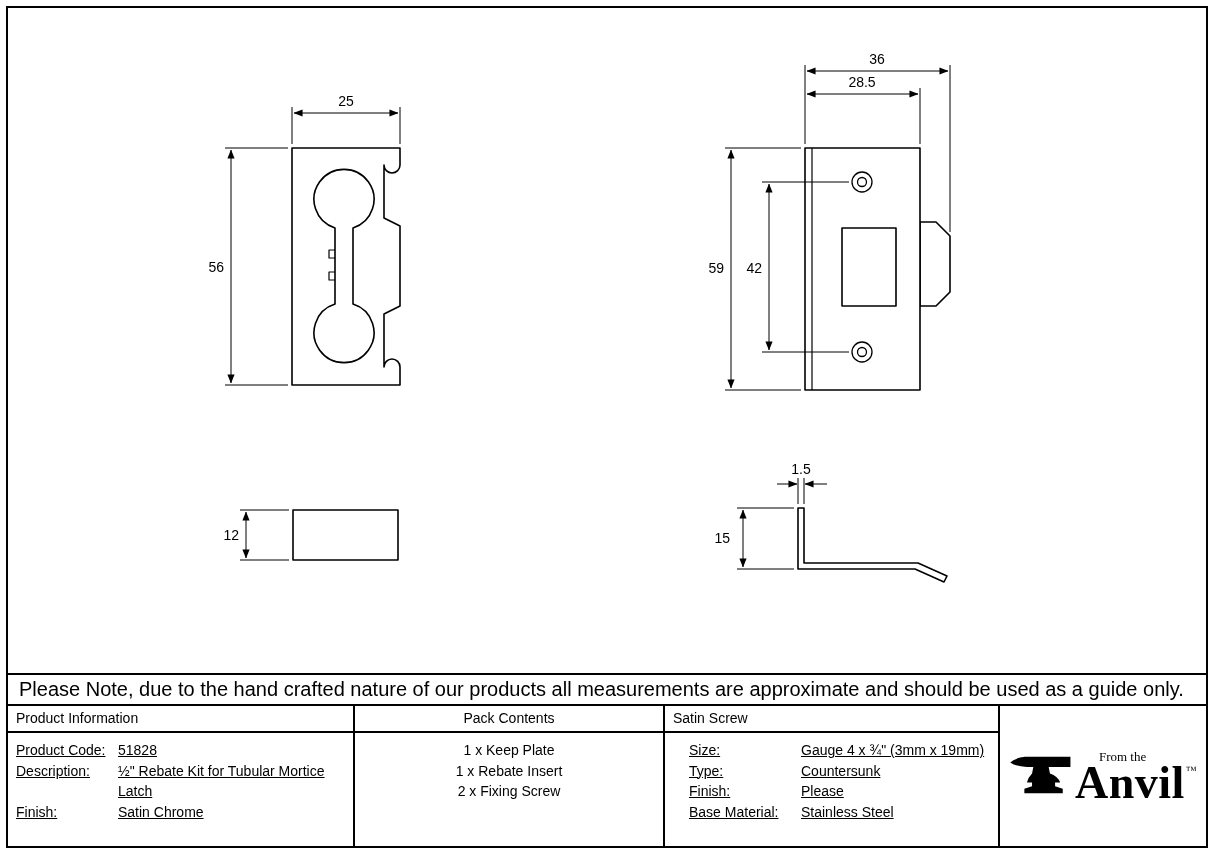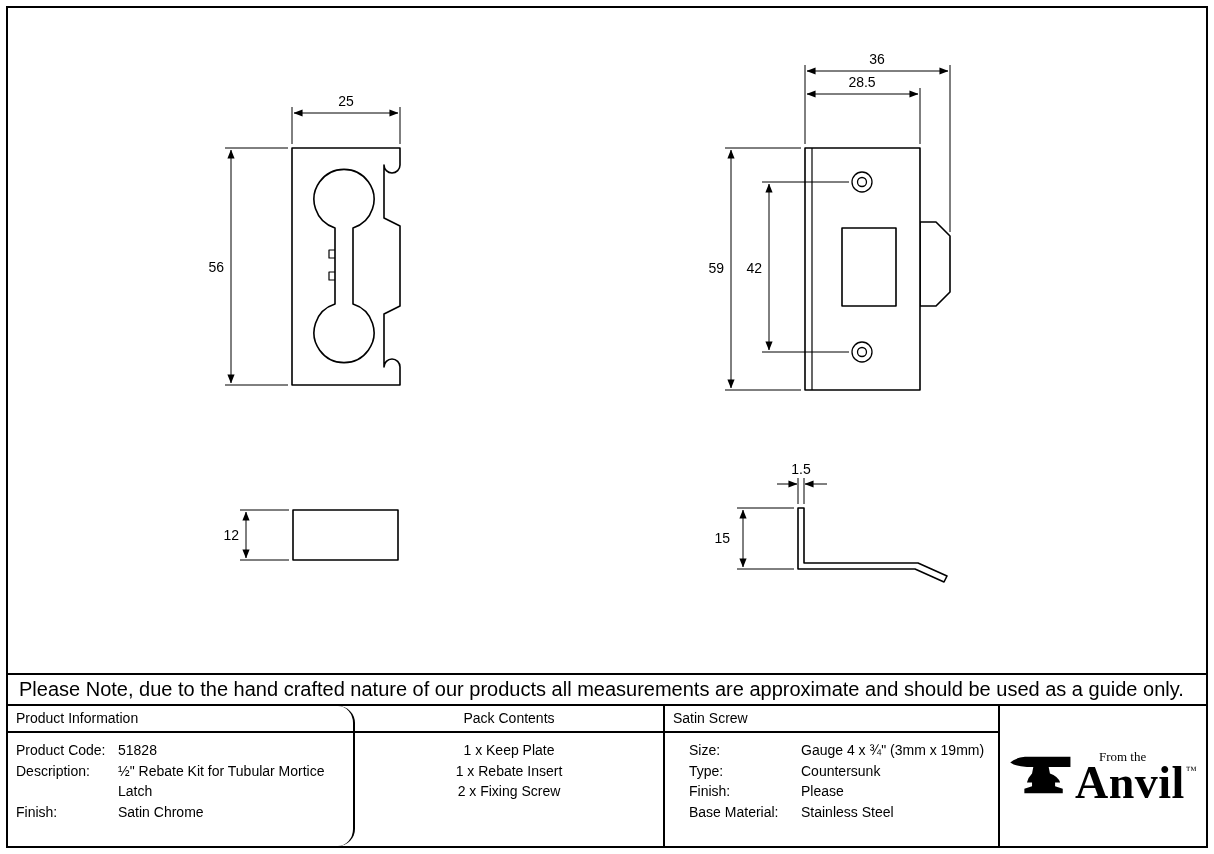--- a/index.html
+++ b/index.html
@@ -7,27 +7,27 @@
        font-family:"Liberation Sans","DejaVu Sans",sans-serif;position:relative;overflow:hidden;}
   *{box-sizing:border-box;}
   .sheet{position:absolute;inset:6px;border:2px solid #000;background:#fff;
          display:flex;flex-direction:column;}
   .drawings{display:block;flex:0 0 665px;width:100%;}
   .drawings text{font-family:"Liberation Sans","DejaVu Sans",sans-serif;font-size:14px;fill:#000;stroke:none;}
   .note-row{flex:0 0 31px;border-top:2px solid #000;display:flex;align-items:center;
             padding:0 11px;font-size:20px;}
   .spec-table{flex:1;display:flex;border-top:2px solid #000;min-height:0;}
   .col{border-right:2px solid #000;display:flex;flex-direction:column;}
-  .col-product{flex:0 0 347px;border-radius:17px;}
+  .col-product{flex:0 0 347px;}
   .col-pack{flex:0 0 310px;text-align:center;}
   .col-screw{flex:0 0 335px;}
   .col-logo{flex:1;border-right:none;display:flex;align-items:center;justify-content:center;}
   .col-header{flex:0 0 27px;border-bottom:2px solid #000;padding:4px 8px;font-size:14px;}
   .col-body{padding:7px 8px;font-size:14px;line-height:20.5px;}
-  .kv{display:flex;align-items:flex-start;}
+  .kv{display:flex;align-items:flex-start;text-decoration:underline;}
   .kv .k{flex:0 0 102px;}
   .col-screw .kv .k{flex:0 0 112px;margin-left:16px;}
   .kv .v{flex:1;}
   .logo{display:flex;align-items:center;}
   .anvil-icon{width:64px;height:54px;margin-right:2px;flex:0 0 auto;}
   .logo-text{display:flex;flex-direction:column;}
   .logo-tagline{font-family:"Liberation Serif","DejaVu Serif",serif;font-size:13px;
                 margin:0 0 -3px 24px;}
   .logo-brand{font-family:Liberation Serif, serif;font-size:46px;
               font-weight:bold;line-height:42px;letter-spacing:.5px;display:flex;align-items:flex-start;}

